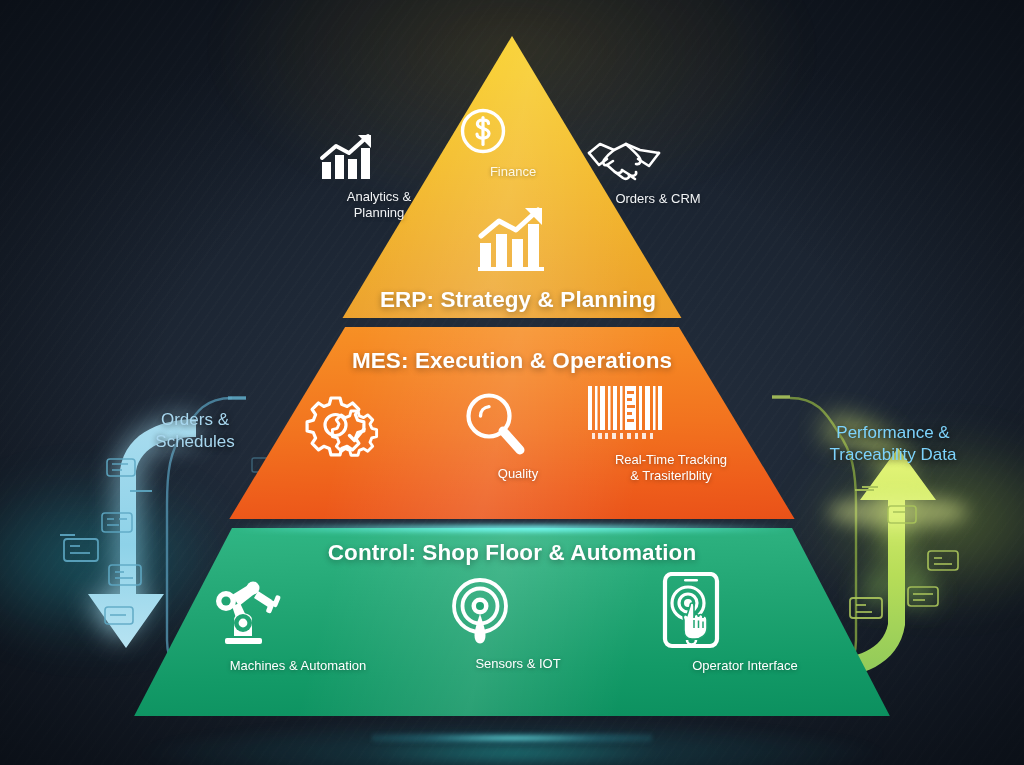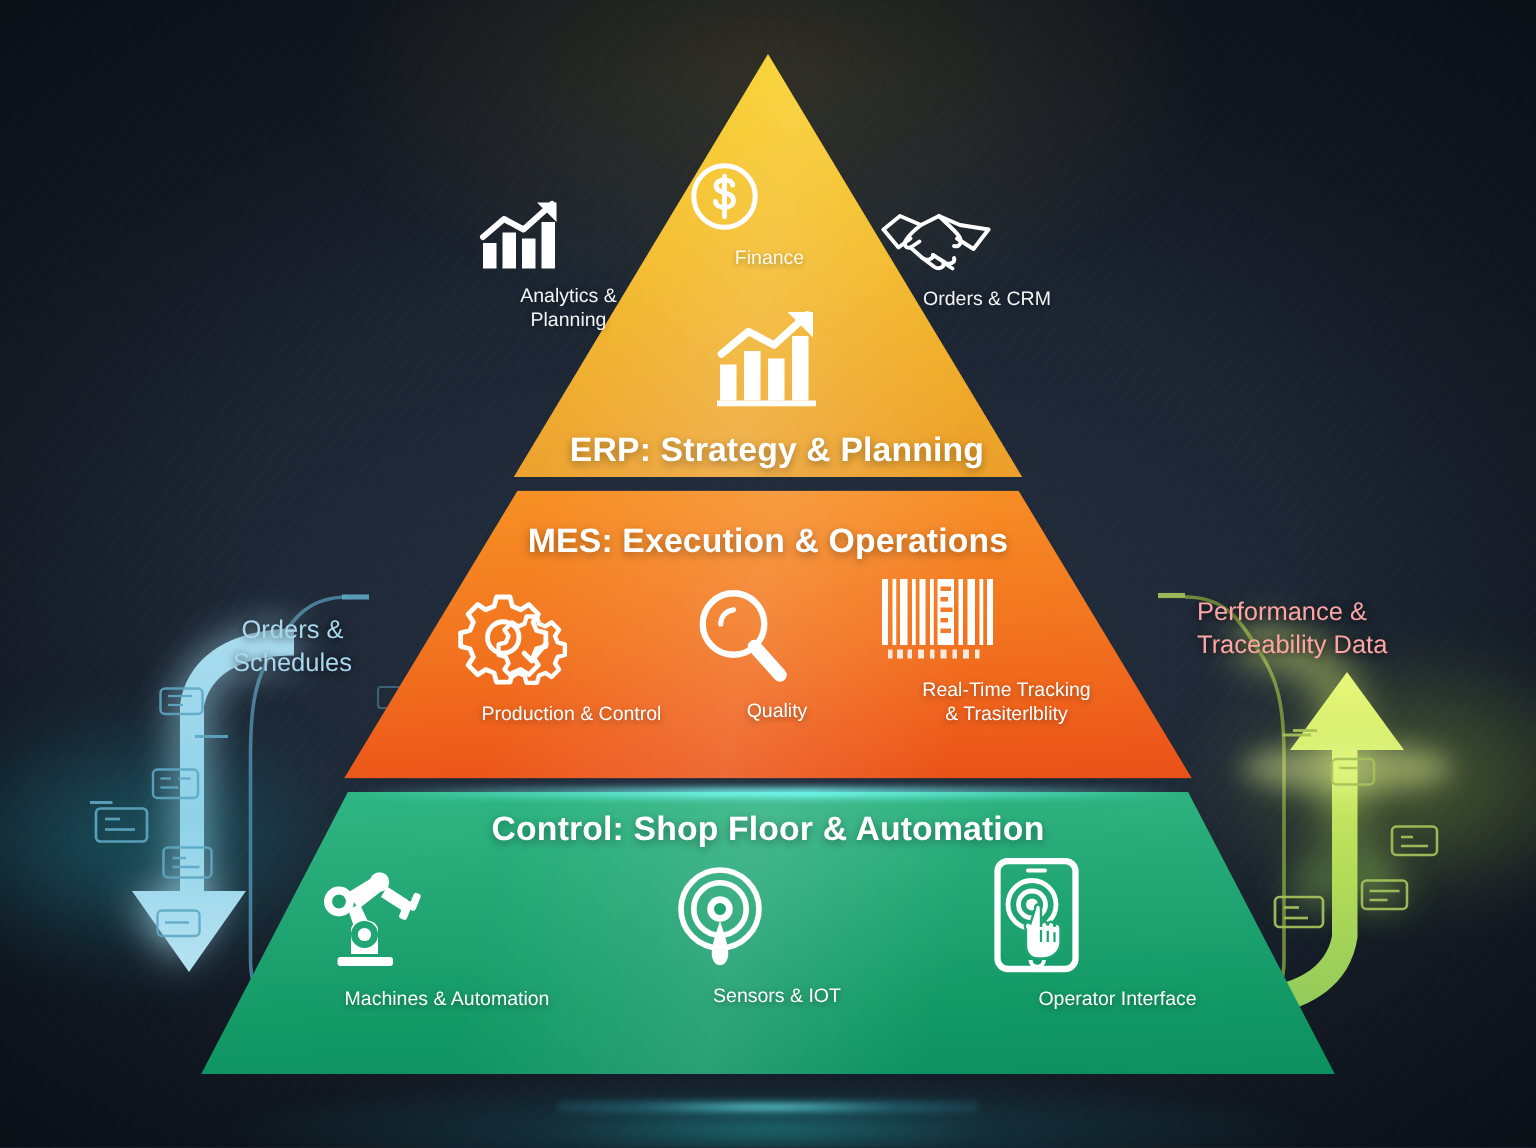--- a/index.html
+++ b/index.html
@@ -51,21 +51,21 @@
 
   
   .flow{ position:absolute; inset:0; }
 
   
   .sidelabel{
     position:absolute; font-size:17px; line-height:1.3; font-weight:400;
     text-shadow:0 1px 6px rgba(0,0,0,.75);
   }
   .sidelabel.left{ left:120px; top:409px; width:150px; text-align:center; color:#a8d7ef; }
-  .sidelabel.right{ left:798px; top:397px; width:190px; text-align:left; color:#fca5a5; }
+  .sidelabel.right{ left:798px; top:422px; width:190px; text-align:center; color:#7dd3fc; }
 
   
   .pyr{ position:absolute; left:0; top:0; width:1024px; height:765px; }
 
   .layer{ position:absolute; }
   .layer .shape{ position:absolute; inset:0; }
 
   
   #erp{ left:0; top:36px; width:1024px; height:282px; }
   #erp .shape{
@@ -334,21 +334,20 @@
       <g fill="none" stroke="#fff" stroke-width="3.2" stroke-linejoin="round">
         <path d="M33 8 h9 l1.6 6.2 5.6 2.3 5.3-3.5 6.4 6.4 -3.5 5.3 2.3 5.6 6.2 1.6 v9 l-6.2 1.6 -2.3 5.6 3.5 5.3 -6.4 6.4 -5.3-3.5 -5.6 2.3 -1.6 6.2 h-9 l-1.6-6.2 -5.6-2.3 -5.3 3.5 -6.4-6.4 3.5-5.3 -2.3-5.6 -6.2-1.6 v-9 l6.2-1.6 2.3-5.6 -3.5-5.3 6.4-6.4 5.3 3.5 5.6-2.3 z"></path>
         <circle cx="37.5" cy="35" r="10.5"></circle>
       </g>
       <g fill="none" stroke="#fff" stroke-width="2.9" stroke-linejoin="round">
         <path d="M64 30 h7 l1.3 4.8 4.3 1.8 4.1-2.7 5 5 -2.7 4.1 1.8 4.3 4.8 1.3 v7 l-4.8 1.3 -1.8 4.3 2.7 4.1 -5 5 -4.1-2.7 -4.3 1.8 -1.3 4.8 h-7 l-1.3-4.8 -4.3-1.8 -4.1 2.7 -5-5 2.7-4.1 -1.8-4.3 -4.8-1.3 v-7 l4.8-1.3 1.8-4.3 -2.7-4.1 5-5 4.1 2.7 4.3-1.8 z" transform="translate(-11,-9) scale(1)"></path>
       </g>
       <path d="M51.5 45.5 L56.5 50.5 L66 39" fill="none" stroke="#fff" stroke-width="3.4" stroke-linecap="round" stroke-linejoin="round"></path>
     </svg>
   </span>
-  <div class="cap">Production &amp; Control</div>
 </div>
 
 <div class="cell" id="c-qual">
   <span class="ic">
     <svg width="64" height="68" viewBox="0 0 64 68">
       <circle cx="27" cy="26" r="20.5" fill="none" stroke="#fff" stroke-width="4.2"></circle>
       <path d="M18.5 26 C18.5 21 22 17.2 27 16.6" fill="none" stroke="#fff" stroke-width="3.4" stroke-linecap="round"></path>
       <path d="M41 41 L58 60" stroke="#fff" stroke-width="9" stroke-linecap="round"></path>
     </svg>
   </span>

